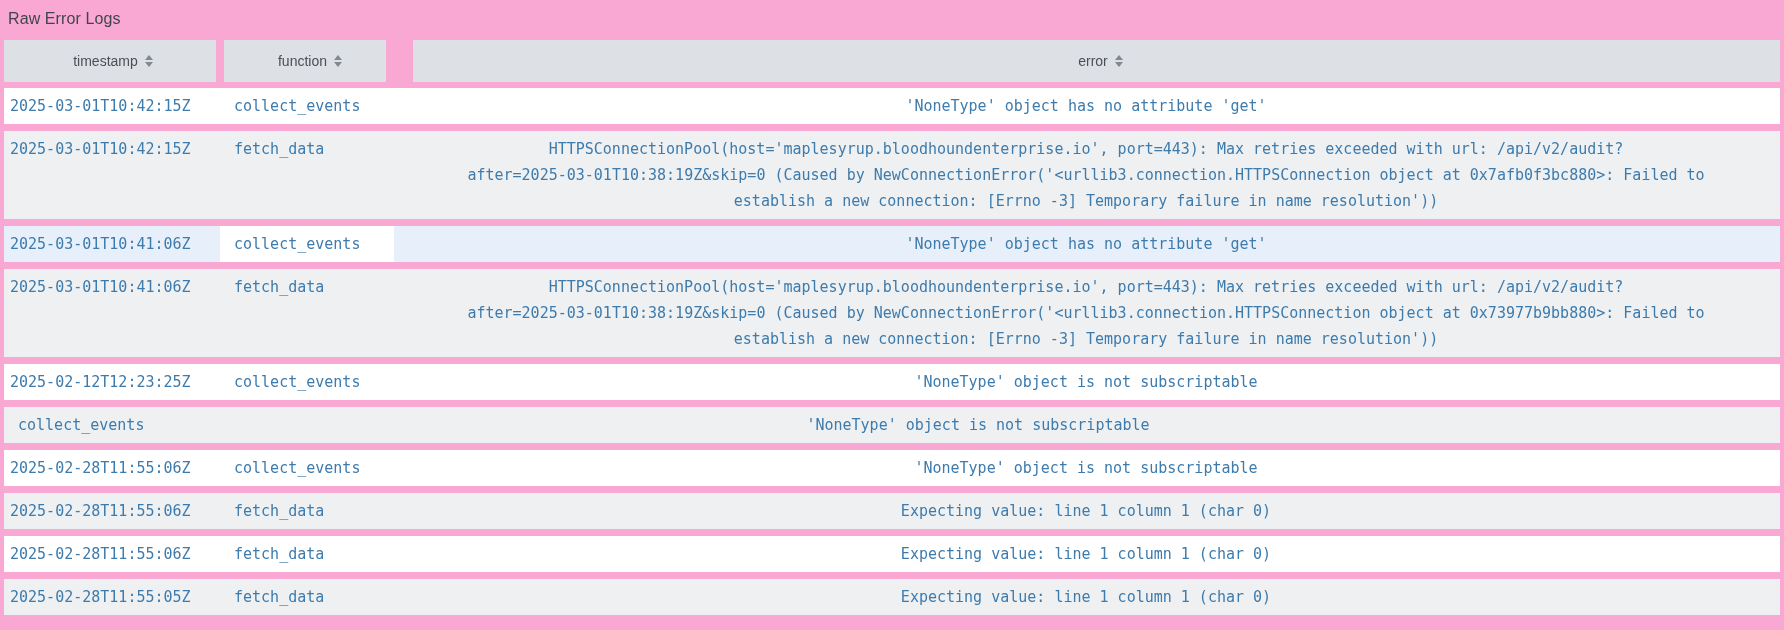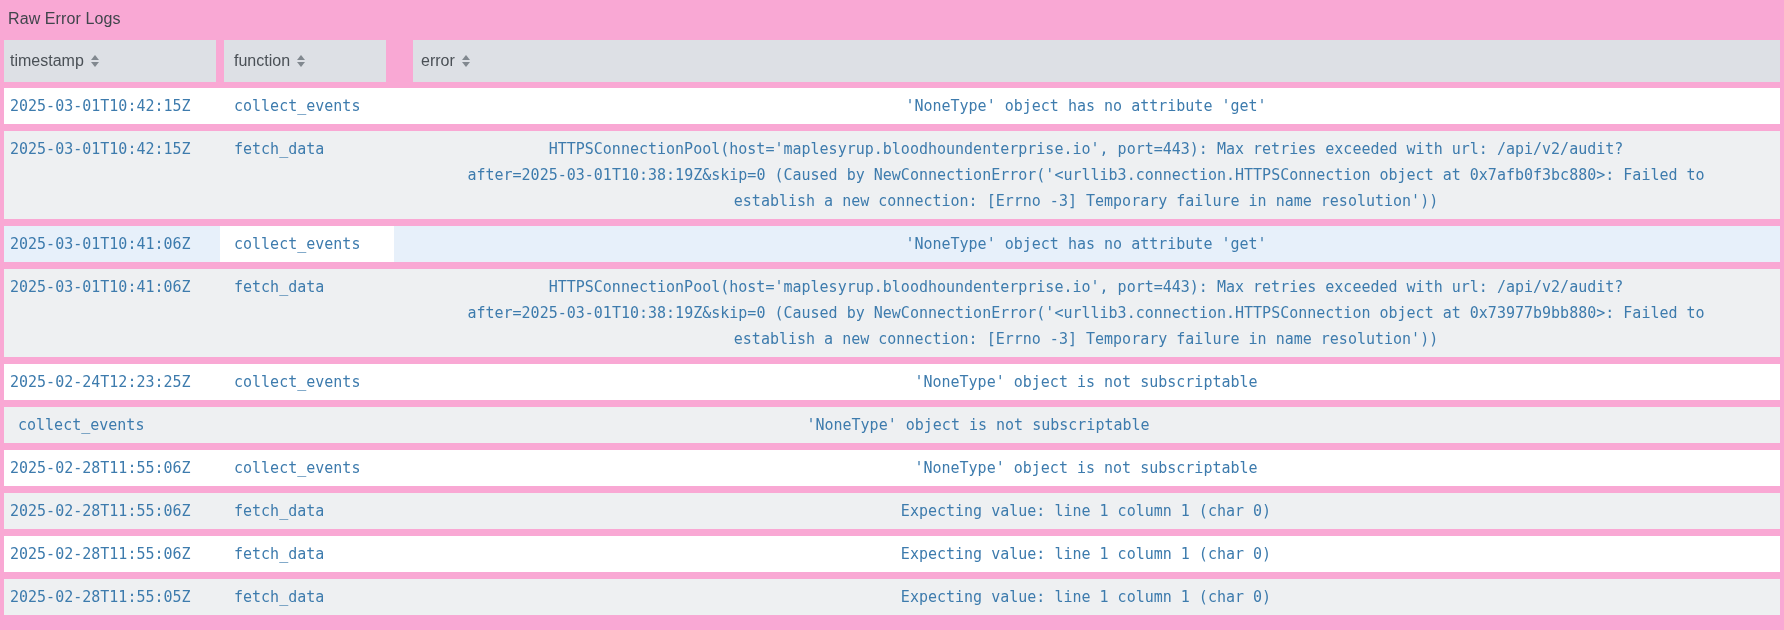--- a/index.html
+++ b/index.html
@@ -28,24 +28,25 @@
     display: flex;
     gap: 8px;
     margin-top: 12px;
     margin-bottom: 6px;
   }
   .th {
     background: #dde0e5;
     height: 42px;
     display: flex;
     align-items: center;
-    font-size: 16px;
+    font-size: 14px;
     color: #4a5056;
     cursor: pointer;
     user-select: none;
+    justify-content: center;
   }
   .th-timestamp { width: 212px; padding-left: 6px; }
   .th-function  { width: 162px; padding-left: 10px; }
   .th-error     { flex: 1; padding-left: 8px; margin-left: 19px; }
 
   .sort-icon {
     display: inline-flex;
     flex-direction: column;
     gap: 2px;
     margin-left: 7px;
@@ -144,21 +145,21 @@
 
     <div class="tr">
       <div class="td td-timestamp">2025-03-01T10:41:06Z</div>
       <div class="td td-function">fetch_data</div>
       <div class="td td-error">HTTPSConnectionPool(host='maplesyrup.bloodhoundenterprise.io', port=443): Max retries exceeded with url: /api/v2/audit?
 after=2025-03-01T10:38:19Z&amp;skip=0 (Caused by NewConnectionError('&lt;urllib3.connection.HTTPSConnection object at 0x73977b9bb880&gt;: Failed to
 establish a new connection: [Errno -3] Temporary failure in name resolution'))</div>
     </div>
 
     <div class="tr">
-      <div class="td td-timestamp">2025-02-24T12:23:25Z</div>
+      <div class="td td-timestamp">2025-02-12T12:23:25Z</div>
       <div class="td td-function">collect_events</div>
       <div class="td td-error">'NoneType' object is not subscriptable</div>
     </div>
 
     <div class="tr">
       <div class="td td-function">collect_events</div>
       <div class="td td-error">'NoneType' object is not subscriptable</div>
     </div>
 
     <div class="tr">

